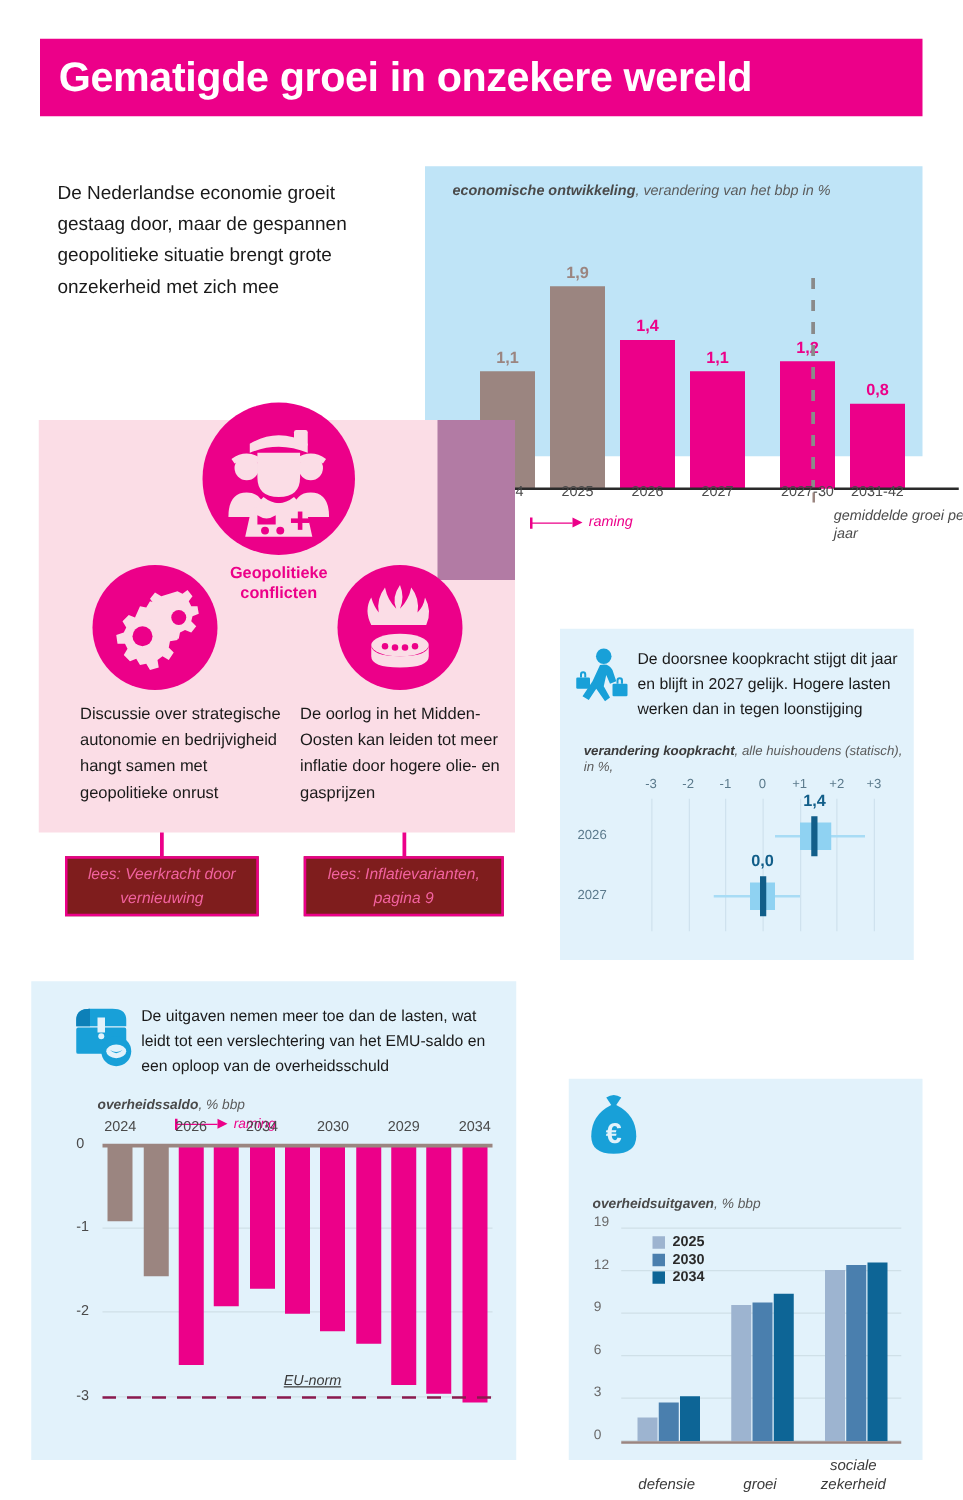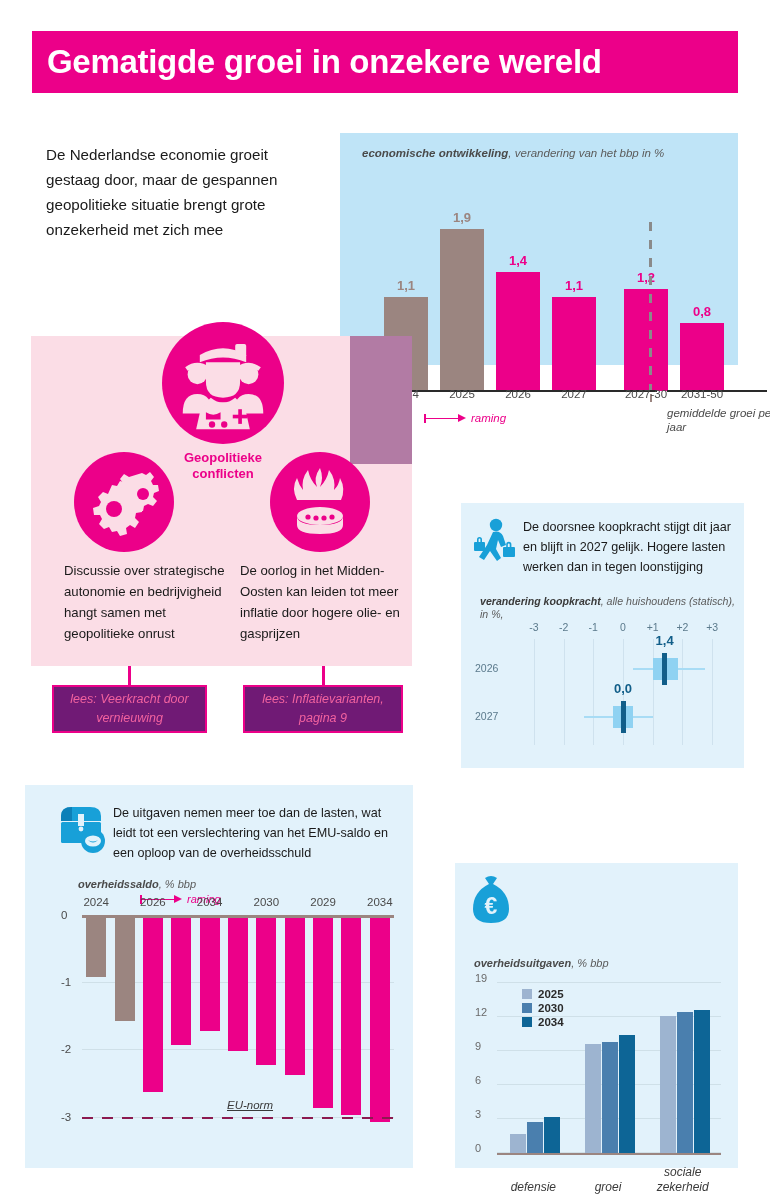--- a/index.html
+++ b/index.html
@@ -111,29 +111,29 @@
     line-height: 16px;
   }
   .geo-text {
     position: absolute; font-size: 13.2px; line-height: 21px; color: #1a1a1a;
   }
   #geo-text-1 { left: 40px; top: 560px; width: 170px; margin-left: 24px; }
   #geo-text-2 { left: 240px; top: 560px; width: 168px; }
 
   .lees-stem { position: absolute; width: 2.5px; background: #EC0089; }
   .lees-box {
-    position: absolute; border: 2.5px solid #EC0089; background: #701a75;
+    position: absolute; border: 2.5px solid #EC0089; background: #7f1d1d;
     display: flex; align-items: center; justify-content: center; text-align: center;
     font-size: 12.5px; font-style: italic; color: #F2629F; line-height: 19px;
   }
   #lees-box-1 { left: 52px; top: 685px; width: 155px; height: 48px; }
   #lees-box-2 { left: 243px; top: 685px; width: 160px; height: 48px; }
 
   
-  #panel-koop { left: 461px; top: 503px; width: 283px; height: 265px; }
+  #panel-koop { left: 448px; top: 503px; width: 283px; height: 265px; }
   .panel-txt {
     position: absolute; font-size: 12.6px; line-height: 20px; color: #1a1a1a;
   }
   .koop-chart-head {
     position: absolute; left: 19px; top: 92px; width: 255px;
     font-size: 10.6px; font-style: italic; color: #5b5b5b; line-height: 13px;
   }
   .koop-chart-head b { font-weight: bold; font-style: italic; color:#3a3a3a; }
   .koop-plot { position: absolute; left: 58px; top: 122px; width: 208px; height: 120px; }
   .koop-vgrid { position: absolute; top: 14px; width: 1px; height: 106px; background: #cfe2ee; }
@@ -230,21 +230,21 @@
       <div class="econ-dash"></div>
       <div class="econ-minitick"></div>
       <div class="econ-axis"></div>
       <div class="econ-axis2"></div>
       <div id="econ-ticks">
           <div class="econ-tick" style="left: 22px;">2024</div>
           <div class="econ-tick" style="left: 78px;">2025</div>
           <div class="econ-tick" style="left: 134px;">2026</div>
           <div class="econ-tick" style="left: 190px;">2027</div>
           <div class="econ-tick" style="left: 258px; width: 52px;">2027-30</div>
-          <div class="econ-tick" style="left: 314px; width: 52px;">2031-50</div>
+          <div class="econ-tick" style="left: 314px; width: 52px;">2031-42</div>
         </div>
       <div class="raming-note">
         <span class="raming-arrow">
           <span class="cap"></span>
             <span class="stem"></span>
             <span class="head"></span>
         </span>
         <span>raming</span>
       </div>
       <div class="gem-note">gemiddelde groei per jaar</div>

